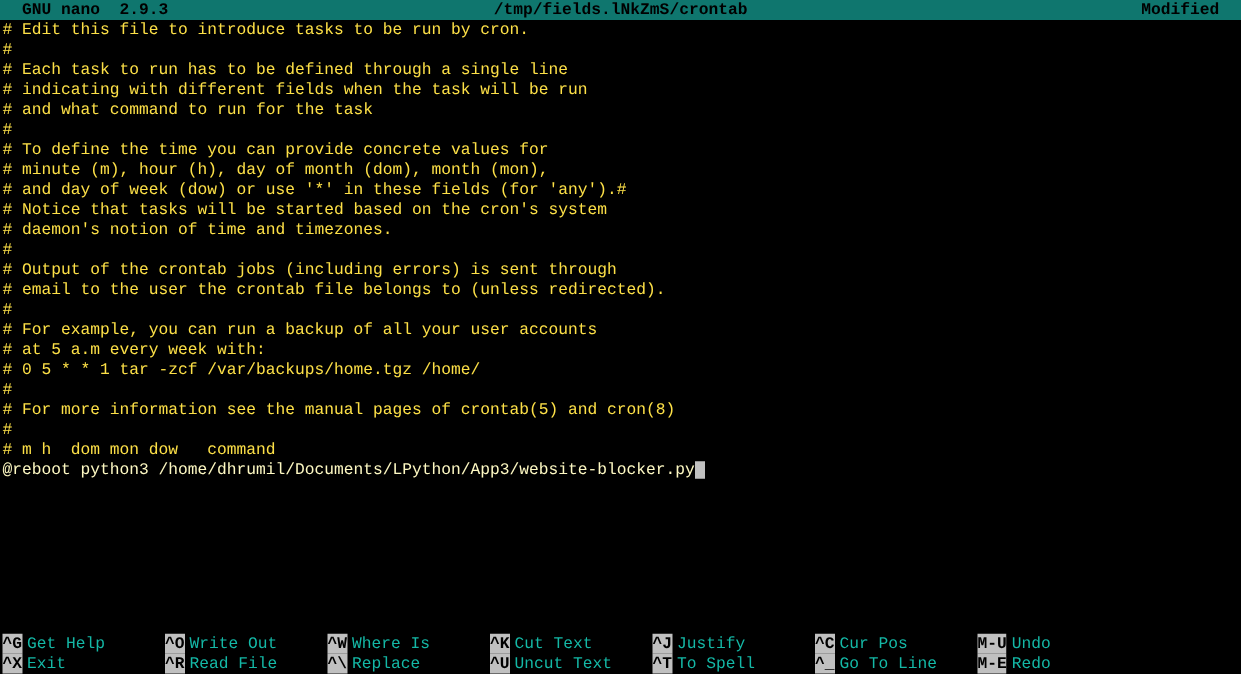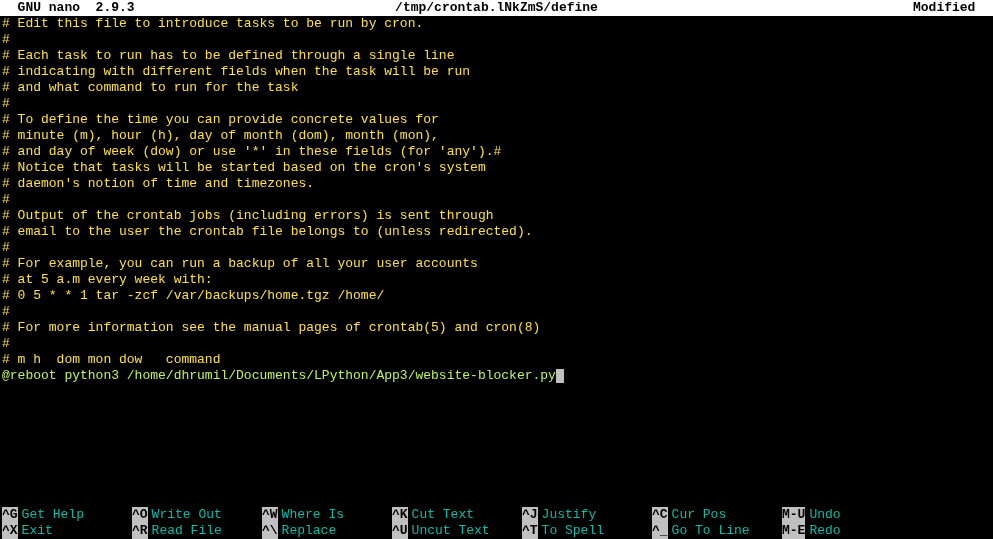--- a/index.html
+++ b/index.html
@@ -11,21 +11,21 @@
       background: #000;
       font-family: 'Courier New', monospace;
       font-size: 13px;
       color: #fff;
       width: 993px;
       height: 539px;
       overflow: hidden;
       position: relative;
     }
     .header {
-      background: #ffffff;
+      background: #0f766e;
       color: #000;
       display: flex;
       justify-content: space-between;
       padding: 0 2px;
       font-weight: bold;
       height: 16px;
       line-height: 16px;
     }
     .header-left {
       white-space: pre;
@@ -42,21 +42,21 @@
     }
     .editor {
       padding: 0 2px;
       line-height: 16px;
       white-space: pre;
     }
     .comment {
       color: #fde047;
     }
     .code {
-      color: #bef264;
+      color: #fef9c3;
     }
     .cursor {
       display: inline-block;
       background: #c0c0c0;
       width: 8px;
       height: 14px;
       vertical-align: text-bottom;
     }
     .footer {
       position: absolute;
@@ -83,21 +83,21 @@
     .shortcut-label {
       color: #14b8a6;
       margin-left: 4px;
     }
   </style>
 </head>
 <body>
 
 <div class="header">
   <span class="header-left">  GNU nano  2.9.3</span>
-  <span class="header-center">/tmp/crontab.lNkZmS/define</span>
+  <span class="header-center">/tmp/fields.lNkZmS/crontab</span>
   <span class="header-right">Modified  </span>
 </div>
 
 <div class="editor" id="editor-content"><div class="comment"># Edit this file to introduce tasks to be run by cron.</div><div class="comment">#</div><div class="comment"># Each task to run has to be defined through a single line</div><div class="comment"># indicating with different fields when the task will be run</div><div class="comment"># and what command to run for the task</div><div class="comment">#</div><div class="comment"># To define the time you can provide concrete values for</div><div class="comment"># minute (m), hour (h), day of month (dom), month (mon),</div><div class="comment"># and day of week (dow) or use '*' in these fields (for 'any').#</div><div class="comment"># Notice that tasks will be started based on the cron's system</div><div class="comment"># daemon's notion of time and timezones.</div><div class="comment">#</div><div class="comment"># Output of the crontab jobs (including errors) is sent through</div><div class="comment"># email to the user the crontab file belongs to (unless redirected).</div><div class="comment">#</div><div class="comment"># For example, you can run a backup of all your user accounts</div><div class="comment"># at 5 a.m every week with:</div><div class="comment"># 0 5 * * 1 tar -zcf /var/backups/home.tgz /home/</div><div class="comment">#</div><div class="comment"># For more information see the manual pages of crontab(5) and cron(8)</div><div class="comment">#</div><div class="comment"># m h  dom mon dow   command</div><div class="code">@reboot python3 /home/dhrumil/Documents/LPython/App3/website-blocker.py<span class="cursor"></span></div></div>
 
 <div class="footer">
   <div class="footer-row" id="shortcut-row-1"><span class="shortcut"><span class="shortcut-key">^G</span><span class="shortcut-label">Get Help</span></span><span class="shortcut"><span class="shortcut-key">^O</span><span class="shortcut-label">Write Out</span></span><span class="shortcut"><span class="shortcut-key">^W</span><span class="shortcut-label">Where Is</span></span><span class="shortcut"><span class="shortcut-key">^K</span><span class="shortcut-label">Cut Text</span></span><span class="shortcut"><span class="shortcut-key">^J</span><span class="shortcut-label">Justify</span></span><span class="shortcut"><span class="shortcut-key">^C</span><span class="shortcut-label">Cur Pos</span></span><span class="shortcut"><span class="shortcut-key">M-U</span><span class="shortcut-label">Undo</span></span></div>
   <div class="footer-row" id="shortcut-row-2"><span class="shortcut"><span class="shortcut-key">^X</span><span class="shortcut-label">Exit</span></span><span class="shortcut"><span class="shortcut-key">^R</span><span class="shortcut-label">Read File</span></span><span class="shortcut"><span class="shortcut-key">^\</span><span class="shortcut-label">Replace</span></span><span class="shortcut"><span class="shortcut-key">^U</span><span class="shortcut-label">Uncut Text</span></span><span class="shortcut"><span class="shortcut-key">^T</span><span class="shortcut-label">To Spell</span></span><span class="shortcut"><span class="shortcut-key">^_</span><span class="shortcut-label">Go To Line</span></span><span class="shortcut"><span class="shortcut-key">M-E</span><span class="shortcut-label">Redo</span></span></div>
 </div>
 

